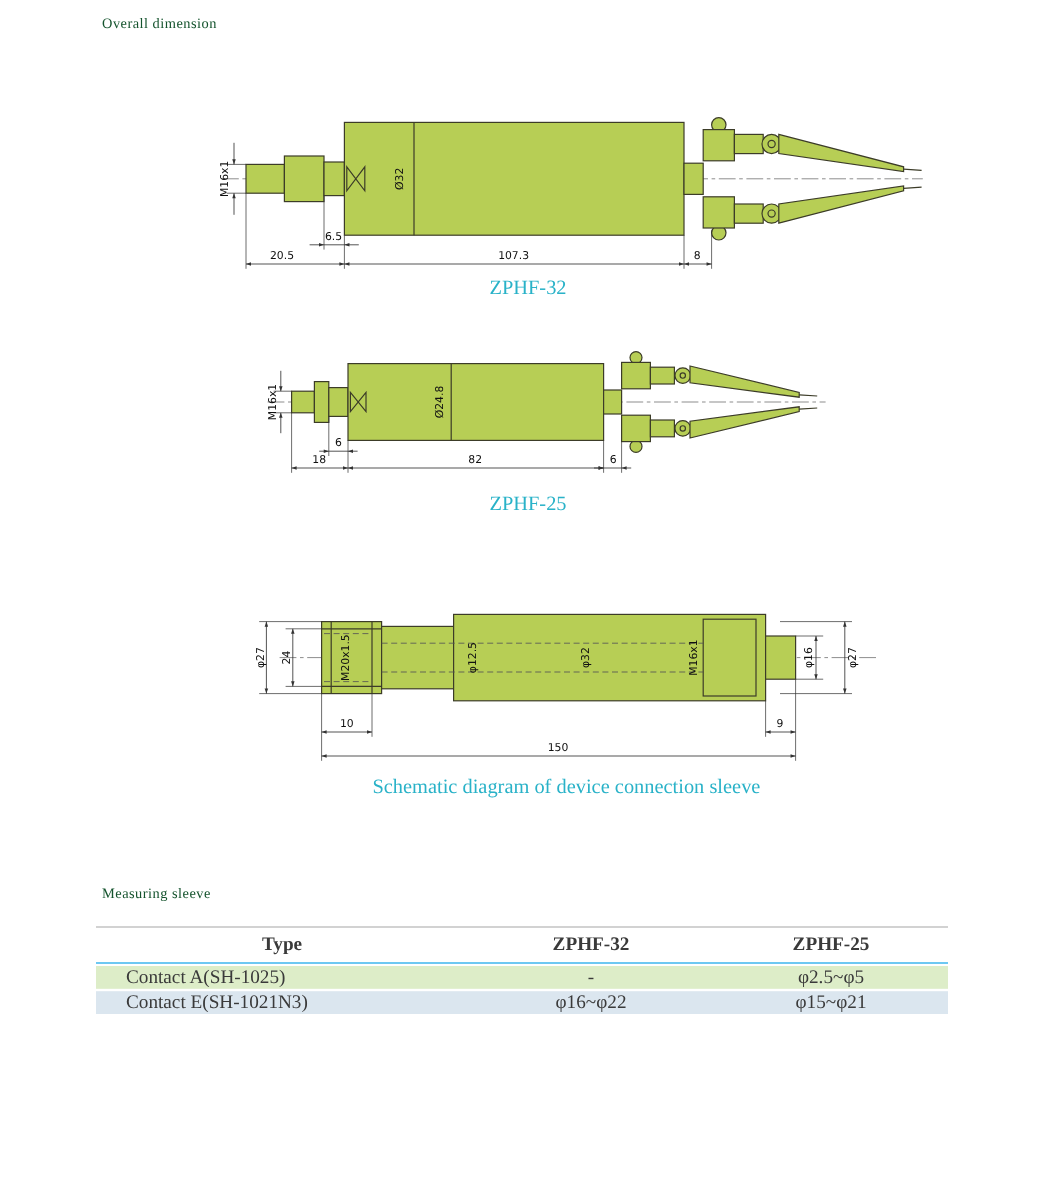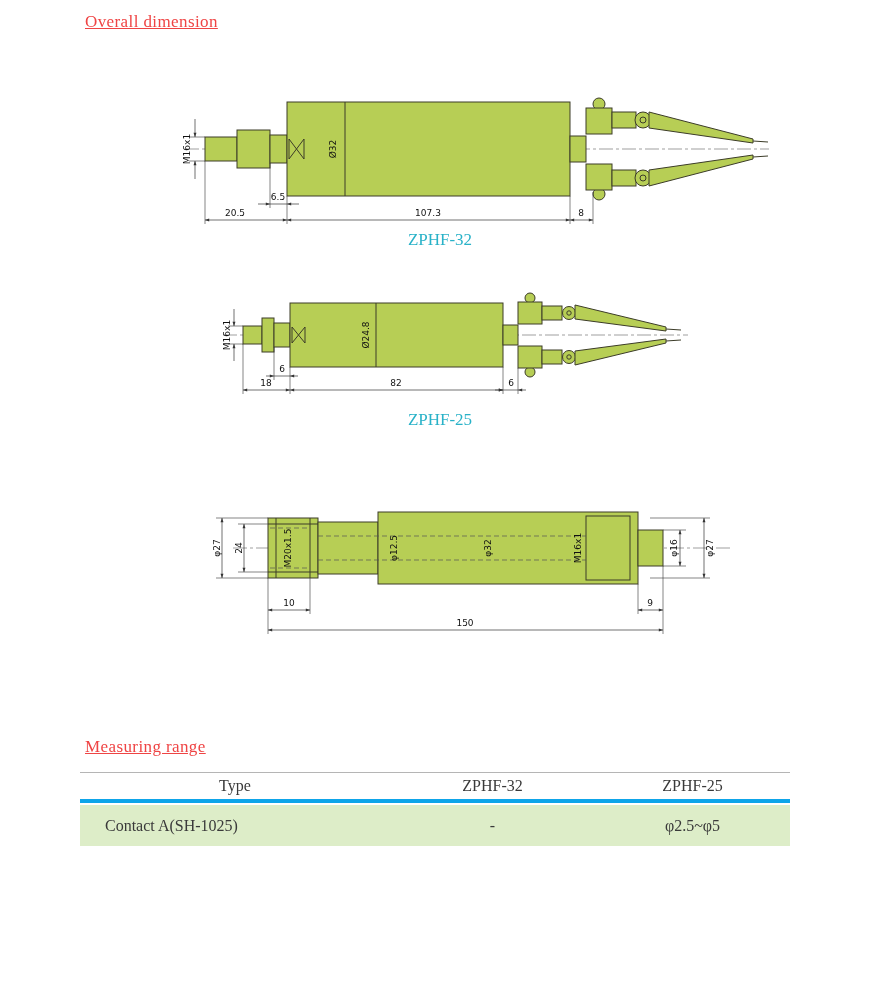--- a/index.html
+++ b/index.html
@@ -1,39 +1,39 @@
 <!DOCTYPE html>
 <html><head>
 <meta charset="utf-8">
 <style>
   * { margin:0; padding:0; box-sizing:border-box; }
   html,body { background:#ffffff; }
   body { font-family:"Liberation Serif", serif; }
   .page { position:relative; width:873px; height:992px; background:#fff; overflow:hidden; }
 
-  .heading { position:absolute; font-size:17px; color:#ef4444; letter-spacing:0.4px;text-decoration:underline; }
+  .heading { position:absolute; font-size:12px; color:#14532d; letter-spacing:0.4px; }
   .caption { position:absolute; font-size:17px; color:#29b2c8; text-align:center; }
 
   .drawing { position:absolute; }
 
   svg .part { fill:#b7ce55; stroke:#3c3c28; stroke-width:1; }
   svg .edge { stroke:#3c3c28; stroke-width:1; fill:none; }
   svg .cl   { stroke:#777; stroke-width:0.7; stroke-dasharray:14 3 3 3; fill:none; }
   svg .hid  { stroke:#555; stroke-width:0.7; stroke-dasharray:5 3; fill:none; }
   svg .ext  { stroke:#333; stroke-width:0.6; }
   svg .dln  { stroke:#333; stroke-width:0.7; }
   svg .dim  { font-family:"DejaVu Sans", sans-serif; font-size:9px; fill:#111; }
 
   .rng-table { position:absolute; left:80px; top:770px; width:710px;
                border-collapse:separate; border-spacing:0 2px;
                font-size:16px; color:#3a3a3a; table-layout:fixed; }
-  .rng-table th { font-weight:normal; background:#fff; height:31px;
-                  border-top:1px solid #b5b5b5; border-bottom:4px solid #0ea5e9;
+  .rng-table th { font-weight:bold; background:#fff; height:31px;
+                  border-top:1px solid #b5b5b5; border-bottom:1px solid #0ea5e9;
                   text-align:center; }
-  .rng-table td { height:41px; text-align:center; }
+  .rng-table td { height:19px; text-align:center; }
   .rng-table td.c1 { text-align:left; padding-left:25px; }
   .rng-table tbody tr:nth-child(odd) td  { background:#ddedc8; }
   .rng-table tbody tr:nth-child(even) td { background:#dbe6ef; }
   .col-type { width:310px; } .col-32 { width:205px; } .col-25 { width:195px; }
 </style>
 </head>
 <body>
 
 <div class="page">
 
@@ -221,38 +221,44 @@
         <text class="dim" x="91" y="106" text-anchor="middle">10</text>
         <line class="ext" x1="440" y1="84" x2="440" y2="114"></line>
         <line class="ext" x1="465" y1="66" x2="465" y2="134"></line>
         <line class="dln" x1="440" y1="110" x2="465" y2="110" marker-start="url(#ar3)" marker-end="url(#ar3)"></line>
         <text class="dim" x="452" y="106" text-anchor="middle">9</text>
         <line class="dln" x1="70" y1="130" x2="465" y2="130" marker-start="url(#ar3)" marker-end="url(#ar3)"></line>
         <text class="dim" x="267" y="126" text-anchor="middle">150</text>
       </g>
     </svg>
   </div>
-
-  <div class="heading" style="left:85px; top:737px;">Measuring range</div>
+  <div class="caption" style="left:172px; top:646px; width:600px;">Schematic diagram of device connection sleeve</div>
+
+  <div class="heading" style="left:85px; top:737px;">Measuring sleeve</div>
 
   <table class="rng-table">
     <colgroup>
       <col class="col-type">
         <col class="col-32">
         <col class="col-25">
     </colgroup>
     <thead>
       <tr>
         <th>Type</th>
         <th>ZPHF-32</th>
         <th>ZPHF-25</th>
       </tr>
     </thead>
     <tbody>
       <tr>
         <td class="c1">Contact A(SH-1025)</td>
         <td>-</td>
         <td>φ2.5~φ5</td>
       </tr>
+      <tr>
+        <td class="c1">Contact E(SH-1021N3)</td>
+        <td>φ16~φ22</td>
+        <td>φ15~φ21</td>
+      </tr>
     </tbody>
   </table>
 
 </div>
 
 </body></html>

